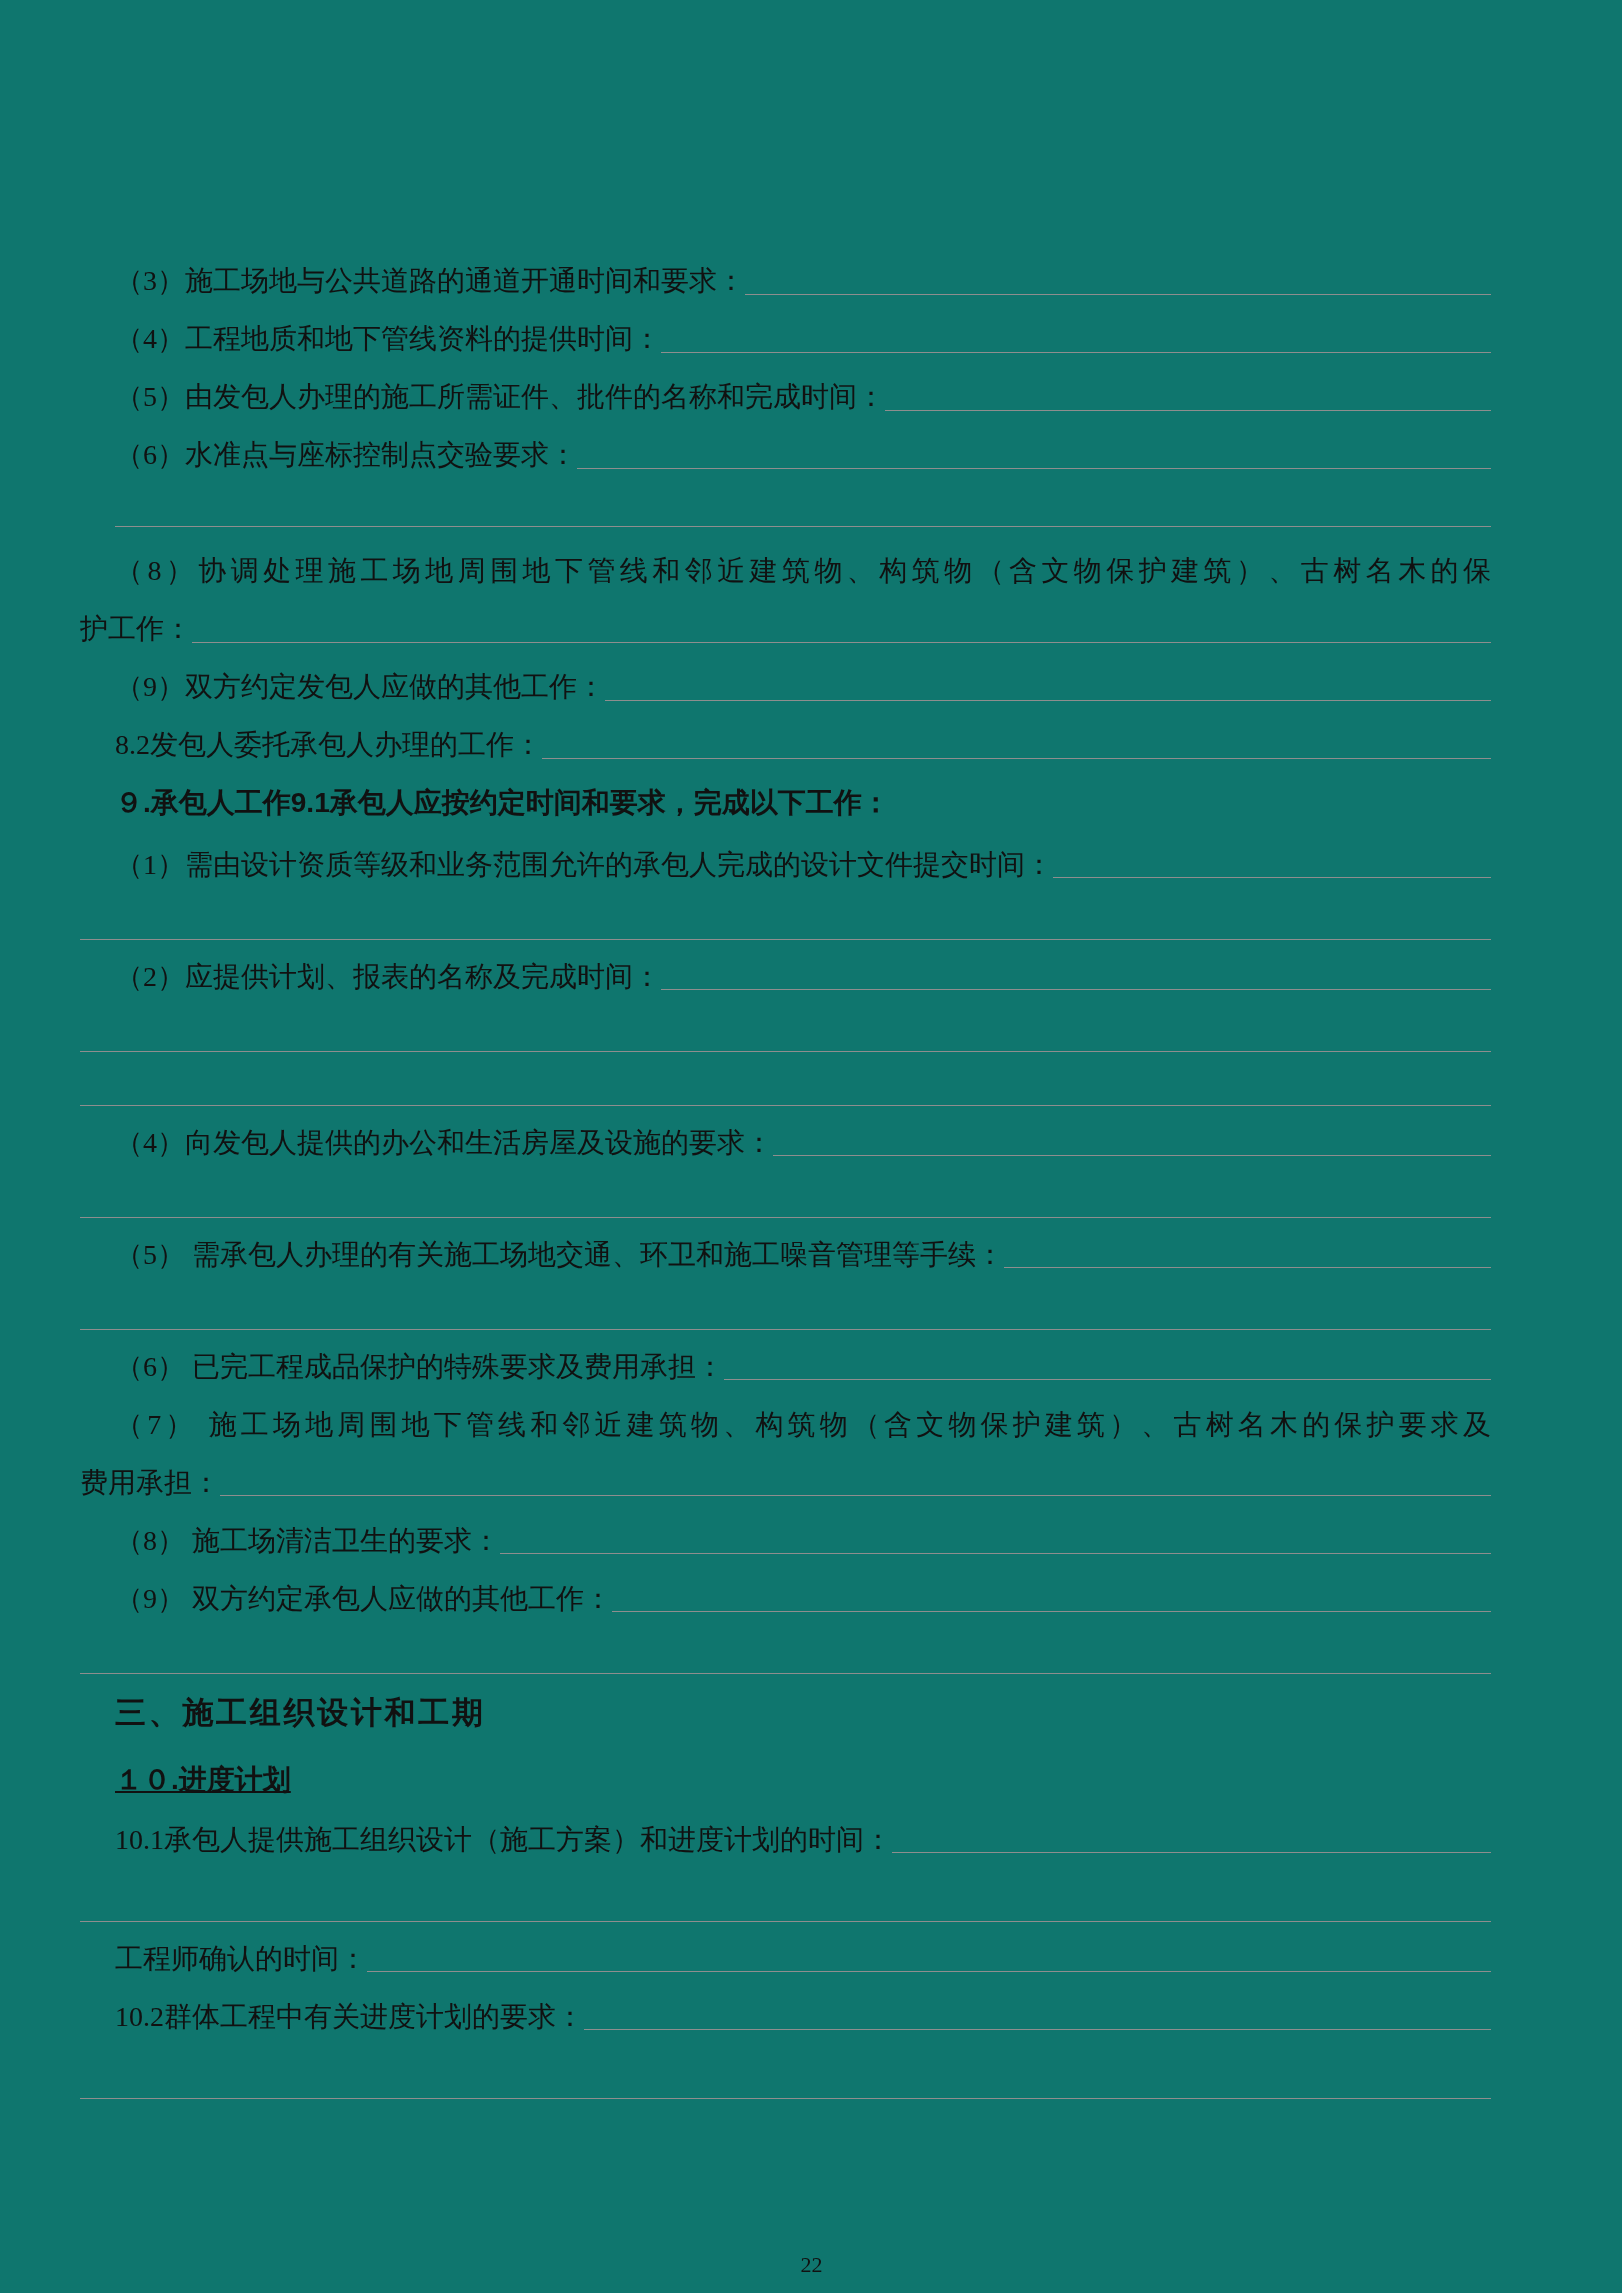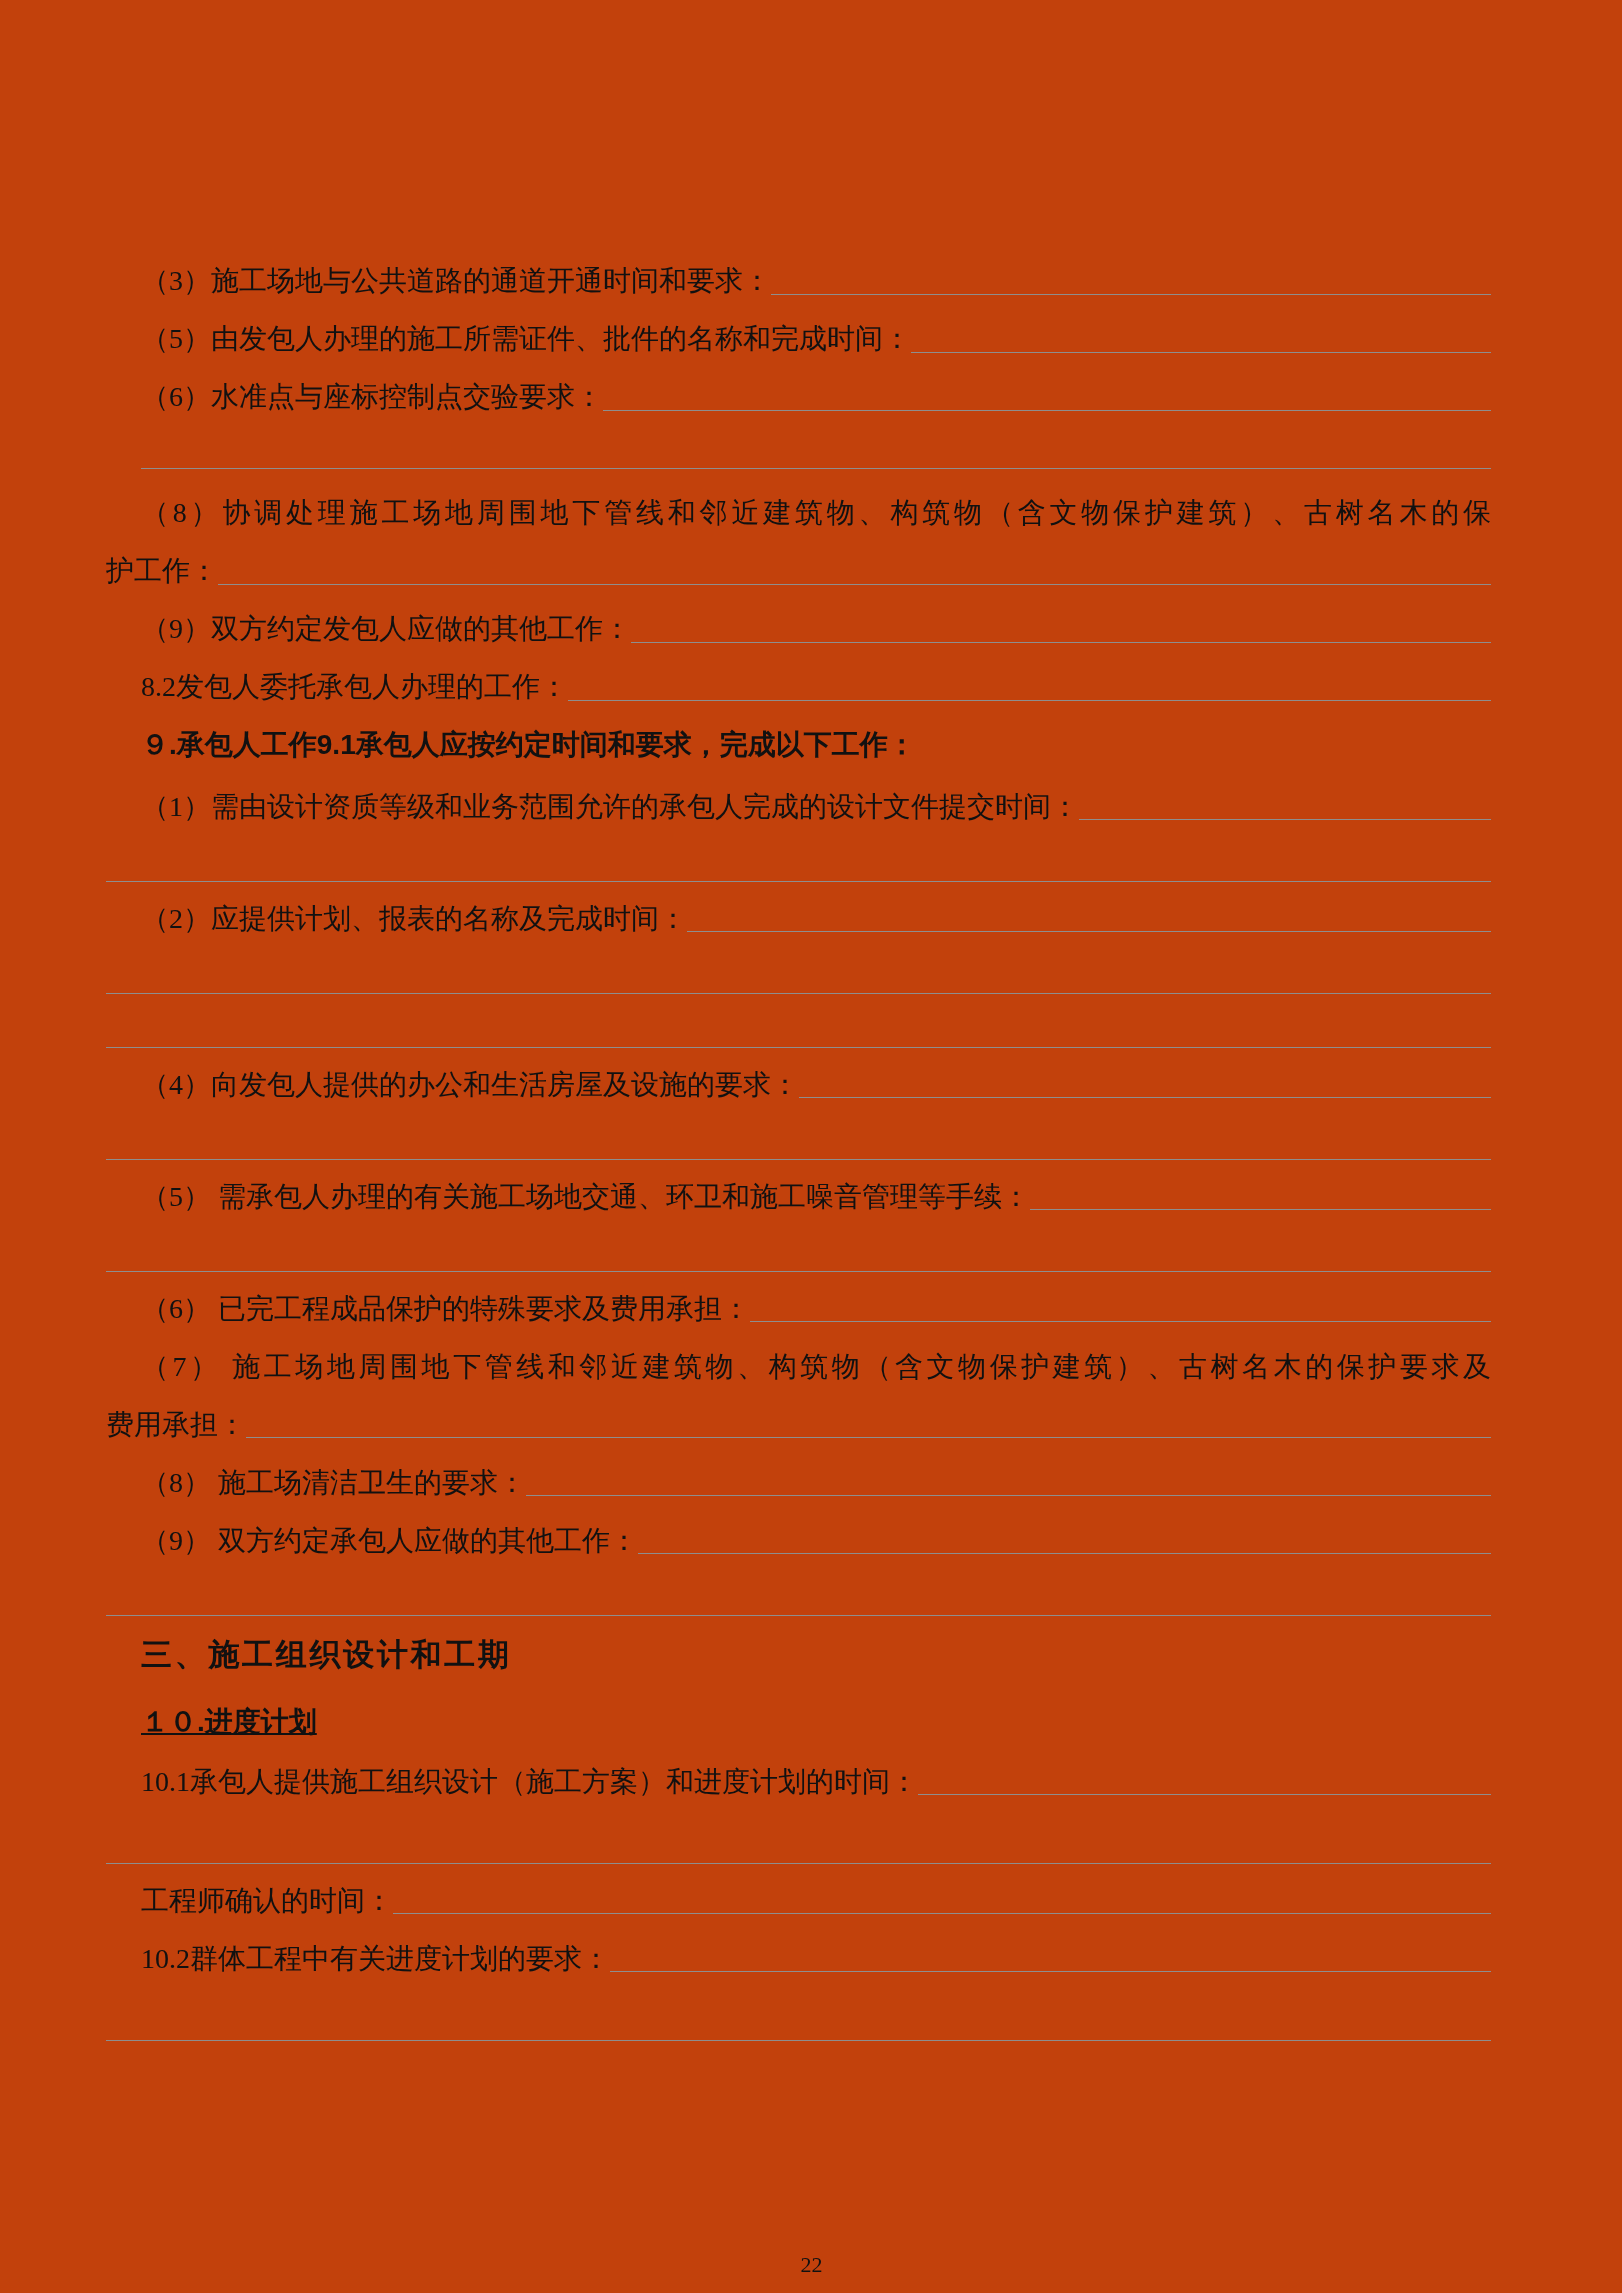--- a/index.html
+++ b/index.html
@@ -3,23 +3,23 @@
 <meta charset="utf-8">
 <style>
   * { margin: 0; padding: 0; box-sizing: border-box; }
   html, body { background: #ffffff; }
   body { font-family: "Liberation Serif", serif; color: #111; }
 
   .page {
     position: relative;
     width: 1623px;
     height: 2294px;
-    background: #c2410c;
+    background: #0f766e;
     overflow: hidden;
-    padding: 262px 132px 0 106px;
+    padding: 262px 132px 0 80px;
     font-size: 28px;
     line-height: 1.35;
   }
 
   .content { width: 100%; }
 
   .row {
     display: flex;
     align-items: flex-end;
     min-height: 38px;
@@ -84,20 +84,24 @@
 </head>
 <body>
 
 <div class="page">
   <div class="content">
       <div class="row field">
         <span class="label">（3）施工场地与公共道路的通道开通时间和要求：</span>
         <span class="fill"></span>
       </div>
       <div class="row field">
+        <span class="label">（4）工程地质和地下管线资料的提供时间：</span>
+        <span class="fill"></span>
+      </div>
+      <div class="row field">
         <span class="label">（5）由发包人办理的施工所需证件、批件的名称和完成时间：</span>
         <span class="fill"></span>
       </div>
       <div class="row field">
         <span class="label">（6）水准点与座标控制点交验要求：</span>
         <span class="fill"></span>
       </div>
       <div class="row field">
         <span class="fill"></span>
       </div>

